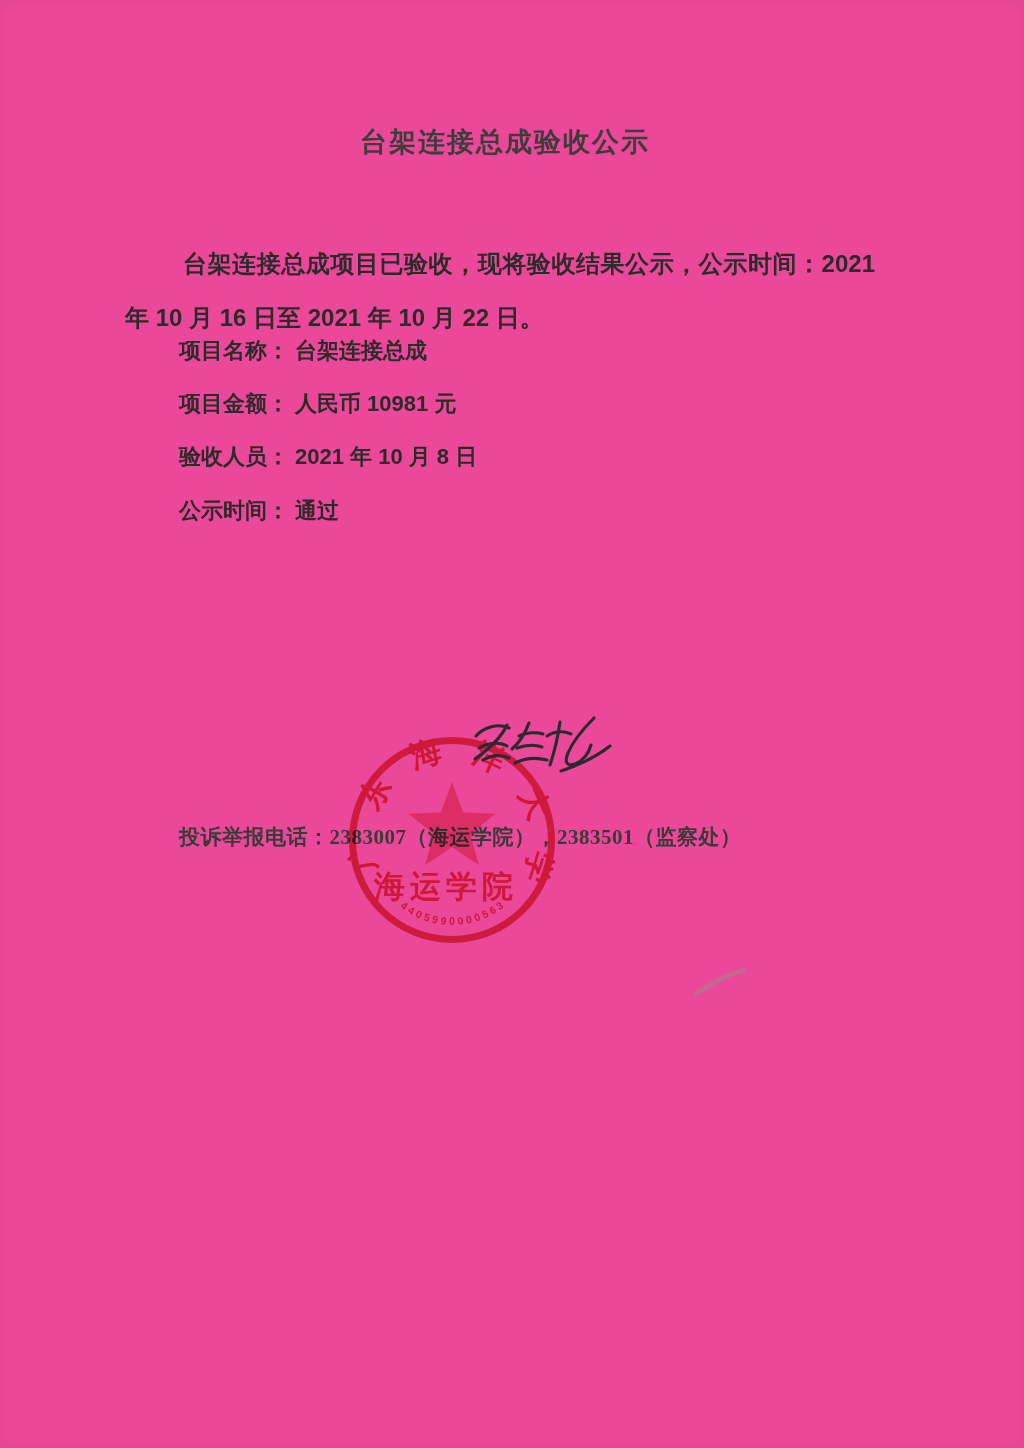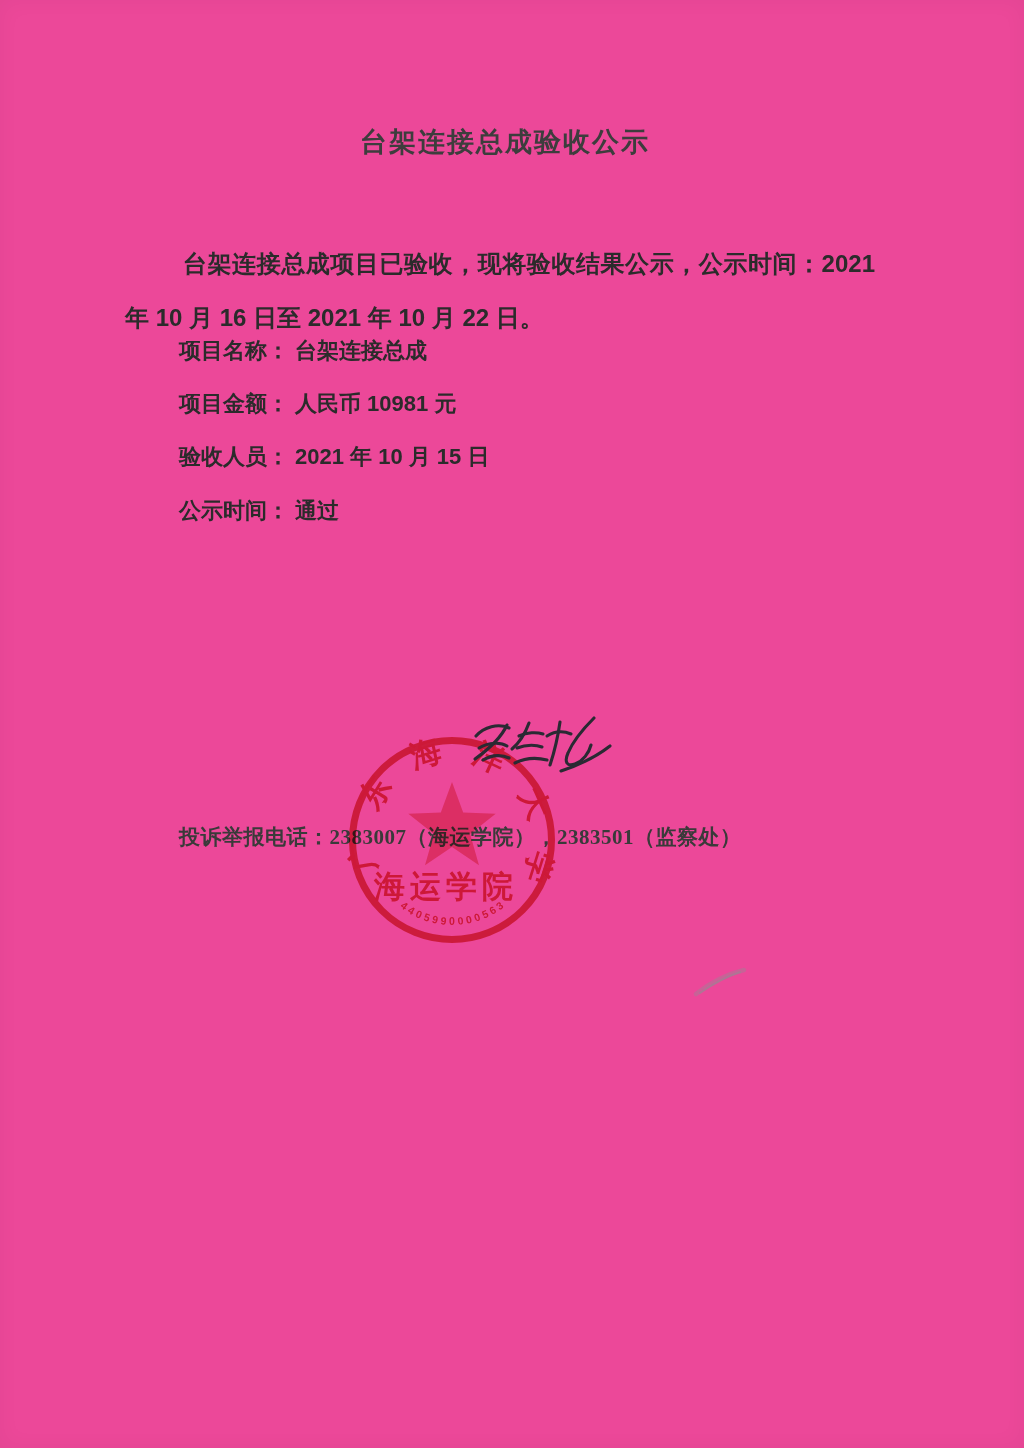--- a/index.html
+++ b/index.html
@@ -49,21 +49,21 @@
 
 <div class="page">
 
   <div class="doc-title">台架连接总成验收公示</div>
 
   <p class="intro">台架连接总成项目已验收，现将验收结果公示，公示时间：2021 年 10 月 16 日至 2021 年 10 月 22 日。</p>
 
   <div class="fields">
     <div class="field-row"><span class="field-label">项目名称：</span><span class="field-value">台架连接总成</span></div>
     <div class="field-row"><span class="field-label">项目金额：</span><span class="field-value">人民币 10981 元</span></div>
-    <div class="field-row"><span class="field-label">验收人员：</span><span class="field-value">2021 年 10 月 15 日</span></div>
+    <div class="field-row"><span class="field-label">验收人员：</span><span class="field-value">2021 年 10 月 8 日</span></div>
     <div class="field-row"><span class="field-label">公示时间：</span><span class="field-value">通过</span></div>
   </div>
 
   <div class="hotline">投诉举报电话：2383007（海运学院），2383501（监察处）</div>
 
   <svg class="seal" viewBox="0 0 240 240">
     <circle cx="120" cy="120" r="99.5" fill="none" stroke-width="7" opacity="0.95" stroke="#d9474f"></circle>
     <polygon opacity="0.92" points="120,62 131.2,92.6 163.7,93.8 138.1,113.9 147,145.2 120,127 93,145.2 101.9,113.9 76.3,93.8 108.8,92.6" fill="#ec9098"></polygon>
     <g id="arc-text-group" font-size="31" fill="#dc4850">
         <text x="41.215379759023364" y="133.89185421335443" text-anchor="middle" transform="rotate(-100 41.215379759023364 133.89185421335443)">广</text>

